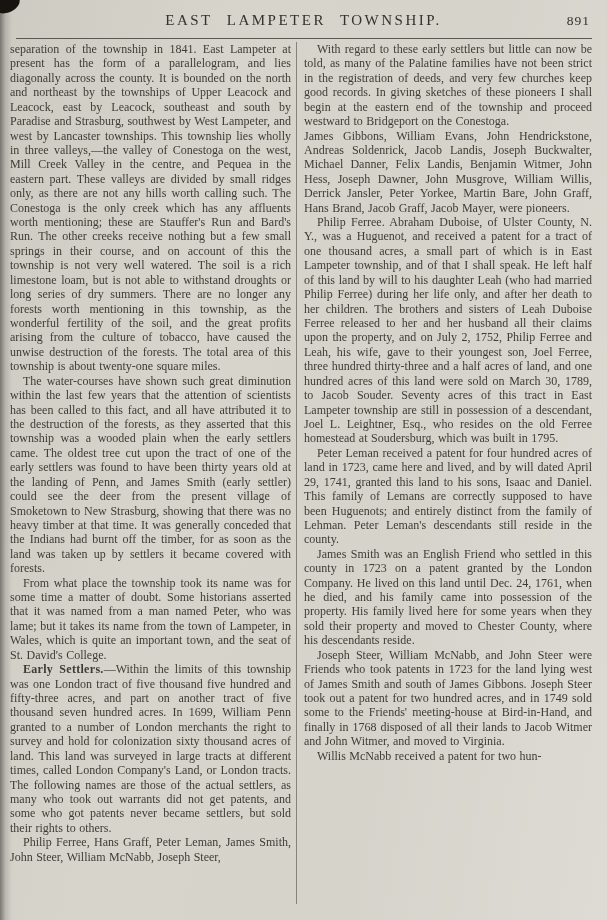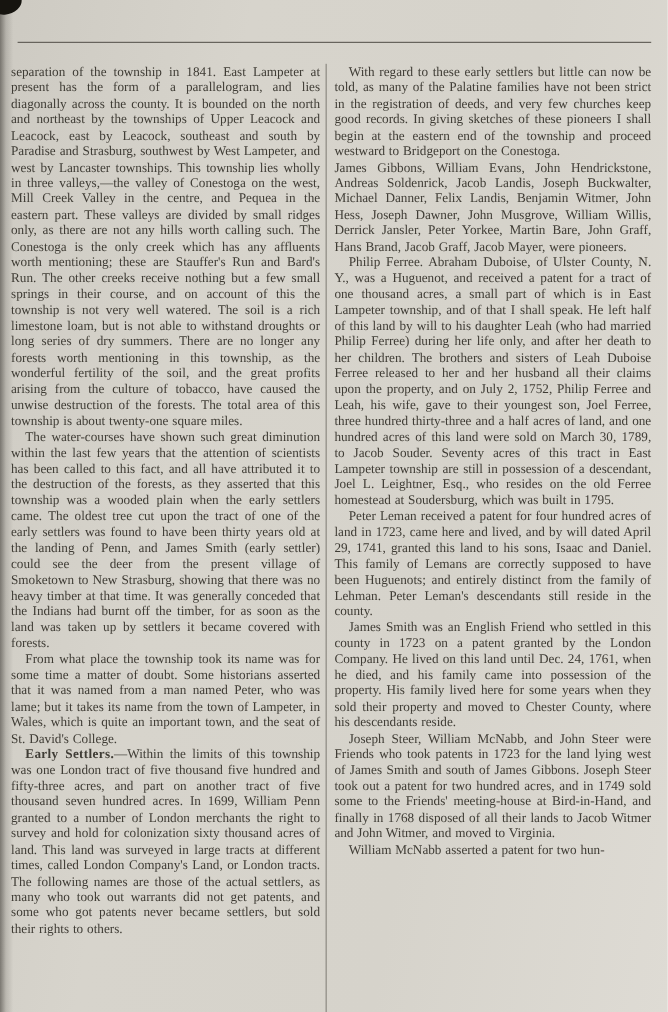--- a/index.html
+++ b/index.html
@@ -53,21 +53,20 @@
   }
   .header-rule {
     position: absolute; top: 38px; left: 16px; right: 15px;
     border-top: 1px solid var(--rule);
     height: 0;
   }
   .columns {
     position: absolute; top: 42px; left: 10px; right: 15px; bottom: 0;
     display: flex;
     align-items: flex-start;
-    margin-top: 16px;
   }
   .col {
     font-size: 12px;
     line-height: 14.42px;
     text-align: justify;
     color: var(--ink);
   }
   .col-left  { width: 281px; flex: 0 0 281px; }
   .col-right { flex: 1 1 auto; }
   .col-divider {
@@ -80,34 +79,39 @@
   .para.noindent { text-indent: 0; }
   .para strong { font-weight: bold; letter-spacing: 0.3px; }
 </style>
 </head>
 <body>
 
 <div class="page">
   <div class="edge-shadow"></div>
   <div class="corner-mark"></div>
 
+  <div class="page-header">
+    <div class="running-title">EAST LAMPETER TOWNSHIP.</div>
+    <div class="page-number">891</div>
+  </div>
 
   <div class="header-rule"></div>
 
   <div class="columns">
     <div class="col col-left" id="col-left">
         <p class="para noindent">separation of the township in 1841.  East Lampeter at present has the form of a parallelogram, and lies diagonally across the county.  It is bounded on the north and northeast by the townships of Upper Leacock and Leacock, east by Leacock, southeast and south by Paradise and Strasburg, southwest by West Lampeter, and west by Lancaster townships.  This township lies wholly in three valleys,—the valley of Conestoga on the west, Mill Creek Valley in the centre, and Pequea in the eastern part.  These valleys are divided by small ridges only, as there are not any hills worth calling such.  The Conestoga is the only creek which has any affluents worth mentioning; these are Stauffer's Run and Bard's Run.  The other creeks receive nothing but a few small springs in their course, and on account of this the township is not very well watered.  The soil is a rich limestone loam, but is not able to withstand droughts or long series of dry summers.  There are no longer any forests worth mentioning in this township, as the wonderful fertility of the soil, and the great profits arising from the culture of tobacco, have caused the unwise destruction of the forests.  The total area of this township is about twenty-one square miles.</p>
         <p class="para">The water-courses have shown such great diminution within the last few years that the attention of scientists has been called to this fact, and all have attributed it to the destruction of the forests, as they asserted that this township was a wooded plain when the early settlers came.  The oldest tree cut upon the tract of one of the early settlers was found to have been thirty years old at the landing of Penn, and James Smith (early settler) could see the deer from the present village of Smoketown to New Strasburg, showing that there was no heavy timber at that time.  It was generally conceded that the Indians had burnt off the timber, for as soon as the land was taken up by settlers it became covered with forests.</p>
         <p class="para">From what place the township took its name was for some time a matter of doubt.  Some historians asserted that it was named from a man named Peter, who was lame; but it takes its name from the town of Lampeter, in Wales, which is quite an important town, and the seat of St. David's College.</p>
         <p class="para"><strong>Early Settlers.</strong>—Within the limits of this township was one London tract of five thousand five hundred and fifty-three acres, and part on another tract of five thousand seven hundred acres.  In 1699, William Penn granted to a number of London merchants the right to survey and hold for colonization sixty thousand acres of land.  This land was surveyed in large tracts at different times, called London Company's Land, or London tracts.  The following names are those of the actual settlers, as many who took out warrants did not get patents, and some who got patents never became settlers, but sold their rights to others.</p>
+        <p class="para">Philip Ferree, Hans Graff, Peter Leman, James Smith, John Steer, William McNabb, Joseph Steer,</p>
       </div>
     <div class="col-divider"></div>
     <div class="col col-right" id="col-right">
         <p class="para">With regard to these early settlers but little can now be told, as many of the Palatine families have not been strict in the registration of deeds, and very few churches keep good records.  In giving sketches of these pioneers I shall begin at the eastern end of the township and proceed westward to Bridgeport on the Conestoga.</p>
         <p class="para noindent">James Gibbons, William Evans, John Hendrickstone, Andreas Soldenrick, Jacob Landis, Joseph Buckwalter, Michael Danner, Felix Landis, Benjamin Witmer, John Hess, Joseph Dawner, John Musgrove, William Willis, Derrick Jansler, Peter Yorkee, Martin Bare, John Graff, Hans Brand, Jacob Graff, Jacob Mayer, were pioneers.</p>
         <p class="para">Philip Ferree.  Abraham Duboise, of Ulster County, N. Y., was a Huguenot, and received a patent for a tract of one thousand acres, a small part of which is in East Lampeter township, and of that I shall speak. He left half of this land by will to his daughter Leah (who had married Philip Ferree) during her life only, and after her death to her children.  The brothers and sisters of Leah Duboise Ferree released to her and her husband all their claims upon the property, and on July 2, 1752, Philip Ferree and Leah, his wife, gave to their youngest son, Joel Ferree, three hundred thirty-three and a half acres of land, and one hundred acres of this land were sold on March 30, 1789, to Jacob Souder.  Seventy acres of this tract in East Lampeter township are still in possession of a descendant, Joel L. Leightner, Esq., who resides on the old Ferree homestead at Soudersburg, which was built in 1795.</p>
         <p class="para">Peter Leman received a patent for four hundred acres of land in 1723, came here and lived, and by will dated April 29, 1741, granted this land to his sons, Isaac and Daniel.  This family of Lemans are correctly supposed to have been Huguenots; and entirely distinct from the family of Lehman.  Peter Leman's descendants still reside in the county.</p>
         <p class="para">James Smith was an English Friend who settled in this county in 1723 on a patent granted by the London Company.  He lived on this land until Dec. 24, 1761, when he died, and his family came into possession of the property.  His family lived here for some years when they sold their property and moved to Chester County, where his descendants reside.</p>
         <p class="para">Joseph Steer, William McNabb, and John Steer were Friends who took patents in 1723 for the land lying west of James Smith and south of James Gibbons.  Joseph Steer took out a patent for two hundred acres, and in 1749 sold some to the Friends' meeting-house at Bird-in-Hand, and finally in 1768 disposed of all their lands to Jacob Witmer and John Witmer, and moved to Virginia.</p>
-        <p class="para">William McNabb asserted a patent for two hun-</p>
+        <p class="para">Willis McNabb received a patent for two hun-</p>
       </div>
   </div>
 </div>
 
 </body></html>

